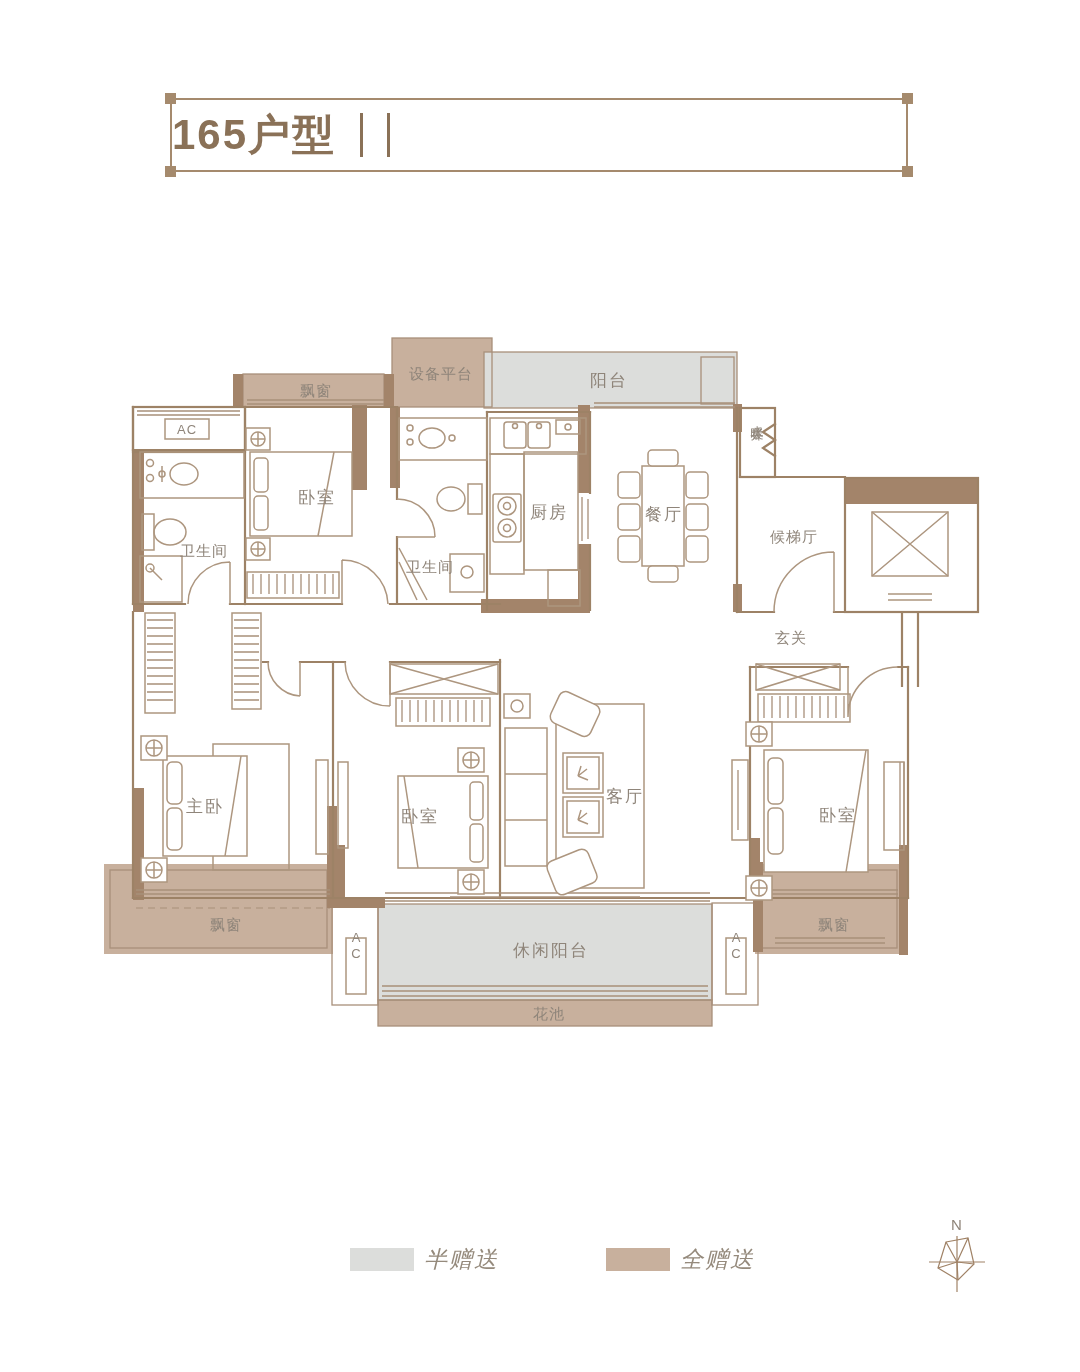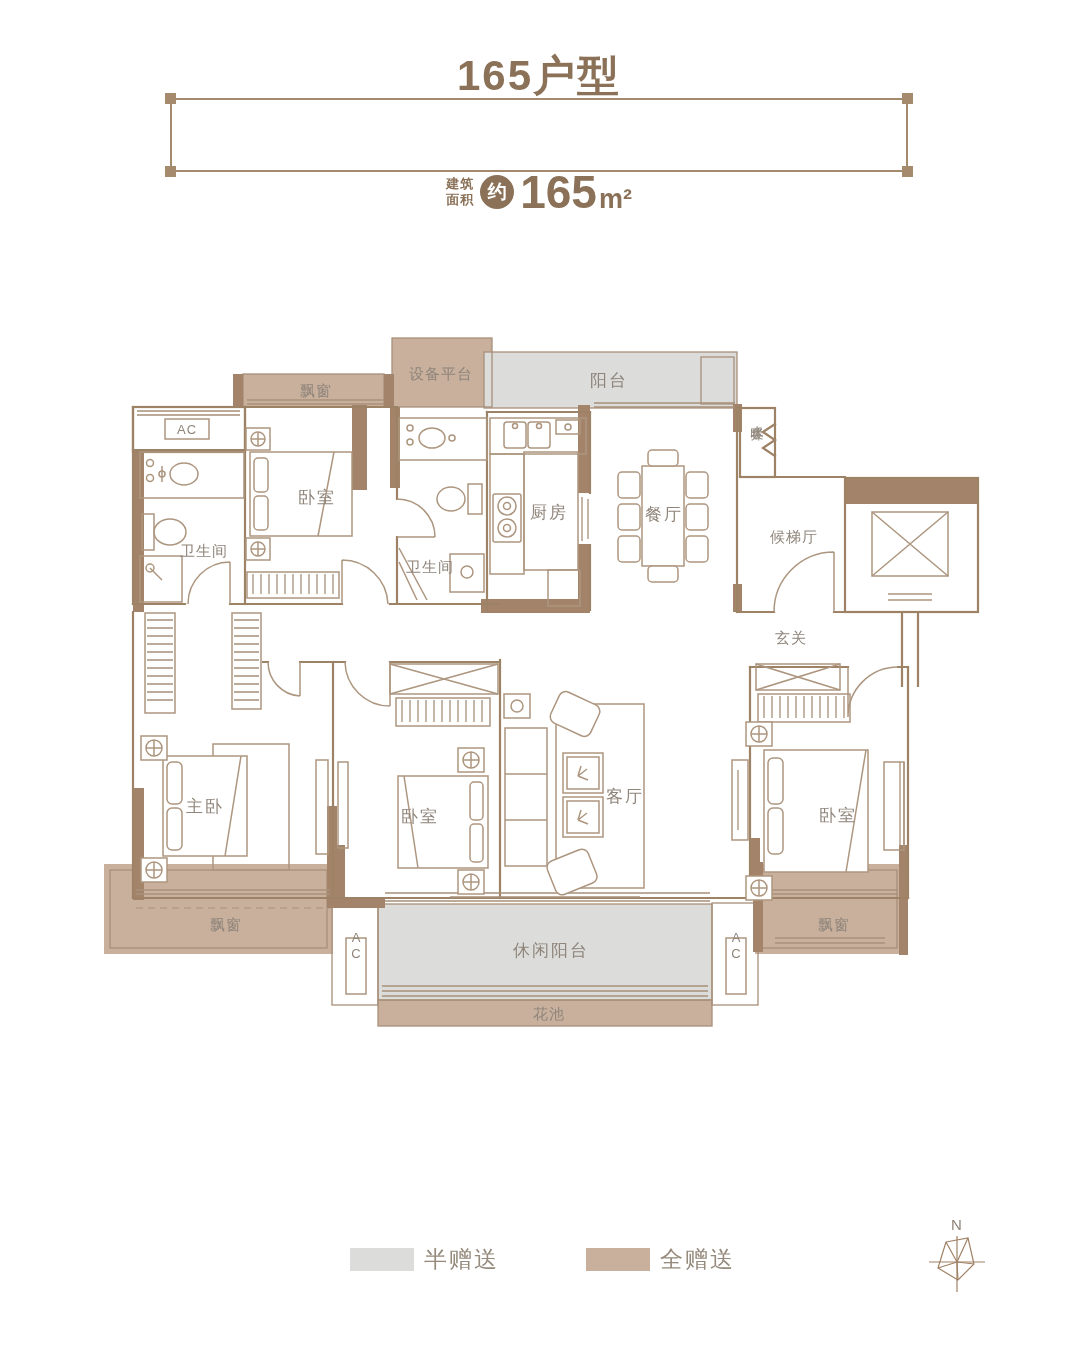--- a/index.html
+++ b/index.html
@@ -1,20 +1,20 @@
 <!DOCTYPE html>
 <html><head>
 <meta charset="utf-8">
 <style>
   html,body{margin:0;padding:0;background:#ffffff;}
   .page{position:relative;width:1080px;height:1372px;background:#fff;overflow:hidden;
         font-family:"Liberation Sans", sans-serif;}
   
   .title-frame{position:absolute;left:170px;top:98px;width:734px;height:70px;
-    border:2px solid #a58a6d;display:flex;align-items:center;justify-content:center;gap:24px;flex-direction:column;}
+    border:2px solid #a58a6d;display:flex;align-items:center;justify-content:flex-start;gap:24px;}
   .corner{position:absolute;width:11px;height:11px;background:#a58a6d;}
   .c-tl{left:-7px;top:-7px}.c-tr{right:-7px;top:-7px}.c-bl{left:-7px;bottom:-7px}.c-br{right:-7px;bottom:-7px}
   .t-big{font-size:42px;font-weight:bold;color:#8a7157;letter-spacing:2px;line-height:1;}
   .t-div{width:3px;height:44px;background:#8a7157;}
   .area-wrap{display:flex;align-items:center;gap:6px;}
   .area-stack{display:flex;flex-direction:column;font-size:13px;font-weight:bold;color:#8a7157;line-height:1.2;letter-spacing:1px;}
   .approx-circle{width:34px;height:34px;border-radius:50%;background:#8a7157;color:#fff;
     display:flex;align-items:center;justify-content:center;font-size:19px;font-weight:bold;}
   .num-row{display:flex;align-items:baseline;}
   .num-row .num{font-size:46px;font-weight:bold;color:#8a7157;line-height:1;}
@@ -31,46 +31,35 @@
   .lbl{font-family:"Liberation Sans",sans-serif;fill:#8f857a;font-size:17px;letter-spacing:2px;text-anchor:middle;}
   .lbl-s{font-size:13px;letter-spacing:1px;}
   .lbl-m{font-size:15px;letter-spacing:1px;}
   .vt{writing-mode:vertical-rl;text-orientation:upright;letter-spacing:1px;}
   .dash{stroke:#a8907a;stroke-width:1.2;fill:none;stroke-dasharray:7 5;}
   
   .legend-item{position:absolute;top:1244px;display:flex;align-items:center;gap:10px;}
   .sw{width:64px;height:23px;}
   .sw-gray{background:#dcdddb;}
   .sw-tan{background:#c8b09d;}
-  .legend-label{font-size:23px;color:#958a7c;letter-spacing:2px;}
+  .legend-label{font-size:23px;color:#958a7c;letter-spacing:2px;font-style:italic;}
 </style>
 </head>
 <body>
 
 <div class="page">
 
   <div class="title-frame">
     <div class="corner c-tl"></div>
     <div class="corner c-tr"></div>
     <div class="corner c-bl"></div>
     <div class="corner c-br"></div>
     <span class="t-big">165户型</span>
     <div class="t-div"></div>
     <div class="t-div"></div>
-    <div class="area-wrap">
-      <div class="area-stack">
-        <span>建筑</span>
-        <span>面积</span>
-      </div>
-      <div class="approx-circle">约</div>
-      <div class="num-row">
-        <span class="num">165</span>
-        <span class="unit">m²</span>
-      </div>
-    </div>
   </div>
 
   <svg class="plan" width="1080" height="1372" viewBox="0 0 1080 1372">
 
     <g>
       <rect class="tanz" x="243" y="374" width="141" height="33"></rect>
       <rect class="tanz" x="392" y="338" width="100" height="69"></rect>
       <rect class="grayz" x="484" y="352" width="253" height="56"></rect>
       <rect class="tanz" x="104" y="864" width="229" height="90"></rect>
       <rect class="grayz" x="378" y="904" width="334" height="96"></rect>
@@ -353,18 +342,18 @@
       <path d="M929,1262H985"></path>
       <path d="M946,1242L968,1238L974,1264L958,1280L938,1268Z"></path>
       <path d="M957,1262L946,1242 M957,1262L968,1238 M957,1262L974,1264 M957,1262L958,1280 M957,1262L938,1268"></path>
     </g>
   </svg>
 
   <div class="legend-item" style="left:350px">
     <div class="sw sw-gray"></div>
     <span class="legend-label">半赠送</span>
   </div>
-  <div class="legend-item" style="left:586px">
+  <div class="legend-item" style="left:606px">
     <div class="sw sw-tan"></div>
     <span class="legend-label">全赠送</span>
   </div>
 
 </div>
 
 </body></html>

